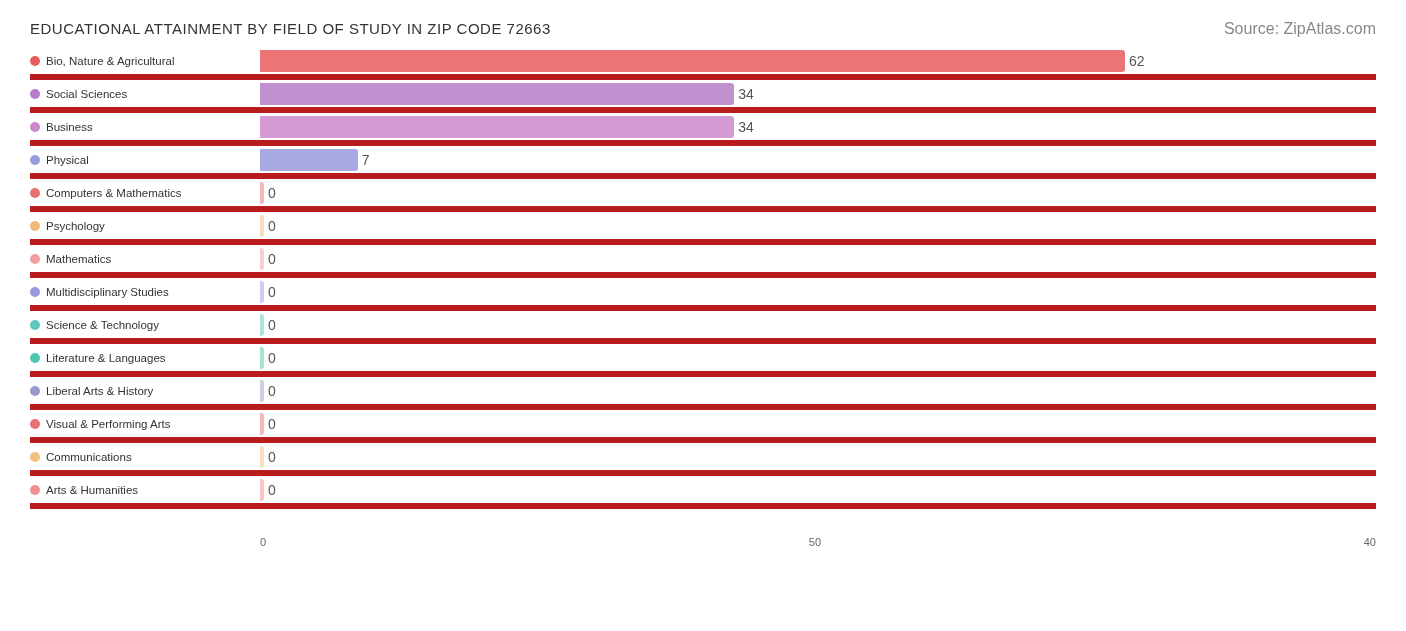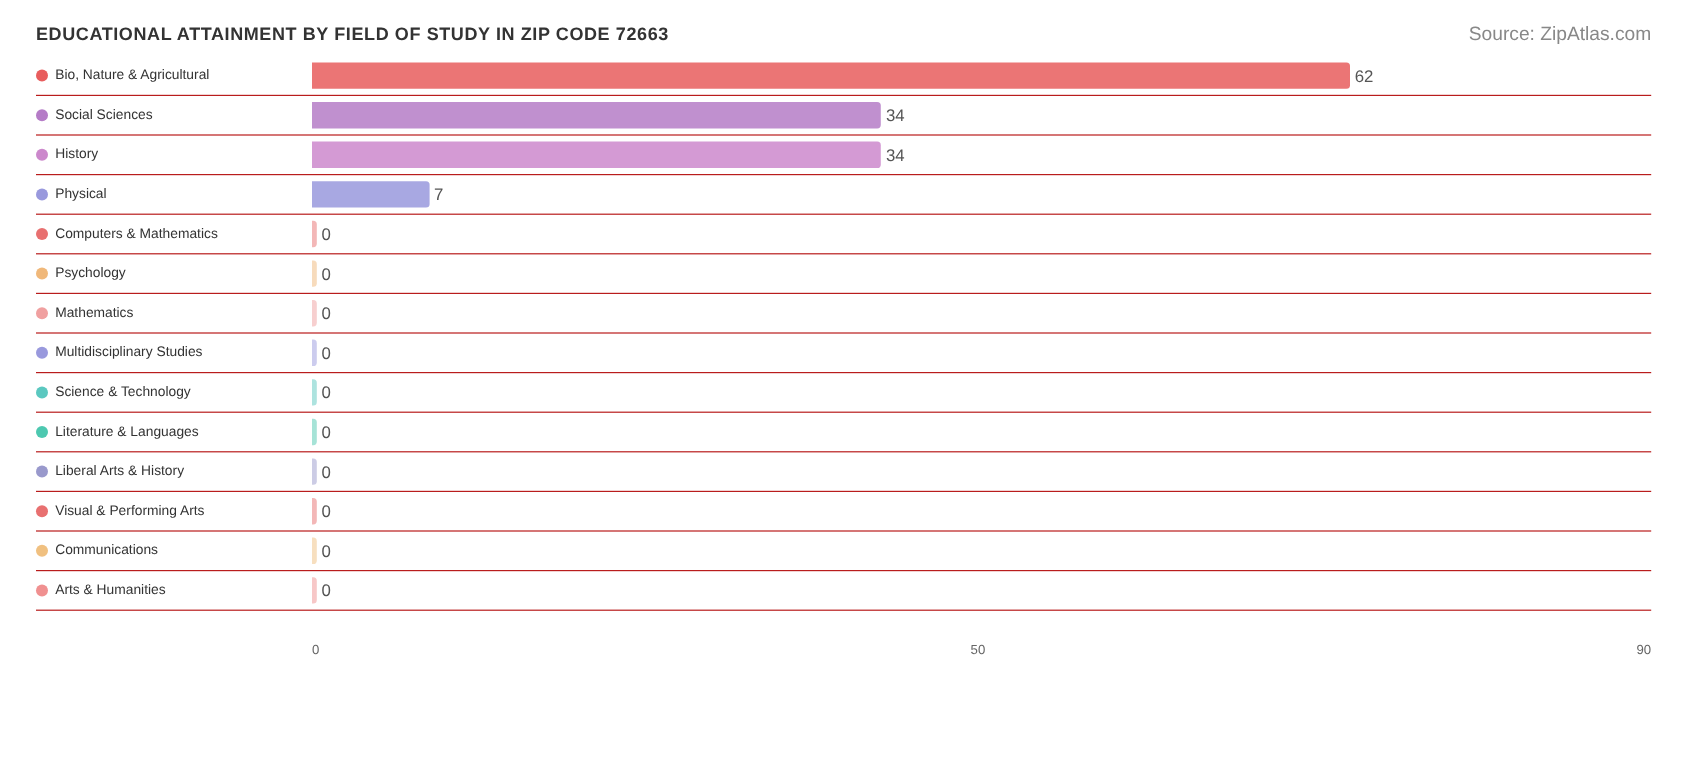--- a/index.html
+++ b/index.html
@@ -11,21 +11,21 @@
       overflow: hidden;
     }
     .chart-container {
       width: 1406px;
       height: 631px;
       padding: 20px 30px 50px 30px;
       position: relative;
     }
     .chart-title {
       font-size: 15px;
-      font-weight: bold;
+      font-weight: normal;
       color: #333;
       text-transform: uppercase;
       letter-spacing: 0.5px;
       margin-bottom: 4px;
     }
     .chart-source {
       position: absolute;
       top: 20px;
       right: 30px;
       font-size: 16px;
@@ -42,21 +42,21 @@
       flex: 1;
       display: flex;
       flex-direction: column;
       gap: 0px;
       position: relative;
     }
     .bar-row {
       display: flex;
       align-items: center;
       height: 33px;
-      border-bottom: 1px solid #b91c1c;
+      border-bottom: 6px solid #b91c1c;
       position: relative;
     }
     .bar-label {
       width: 230px;
       min-width: 230px;
       font-size: 11.5px;
       color: #333;
       padding-right: 4px;
       display: flex;
       align-items: center;
@@ -125,21 +125,21 @@
             <span>Social Sciences</span>
           </div>
           <div class="bar-track">
             <div class="bar-fill" style="width: 474.3px; background: rgb(181, 124, 199); opacity: 0.85;"></div>
             <span class="bar-value">34</span>
           </div>
         </div>
         <div class="bar-row">
           <div class="bar-label">
             <div class="color-dot" style="background: rgb(204, 136, 204);"></div>
-            <span>History</span>
+            <span>Business</span>
           </div>
           <div class="bar-track">
             <div class="bar-fill" style="width: 474.3px; background: rgb(204, 136, 204); opacity: 0.85;"></div>
             <span class="bar-value">34</span>
           </div>
         </div>
         <div class="bar-row">
           <div class="bar-label">
             <div class="color-dot" style="background: rgb(153, 153, 221);"></div>
             <span>Physical</span>
@@ -247,16 +247,16 @@
           <div class="bar-track">
             <div class="bar-fill" style="width: 4px; background: rgb(240, 144, 144); opacity: 0.5;"></div>
             <span class="bar-value">0</span>
           </div>
         </div>
       </div>
     <div class="x-axis" id="x-axis">
 
     <span class="x-tick">0</span>
         <span class="x-tick">50</span>
-        <span class="x-tick">90</span>
+        <span class="x-tick">40</span>
       </div>
   </div>
 </div>
 
 </body></html>

